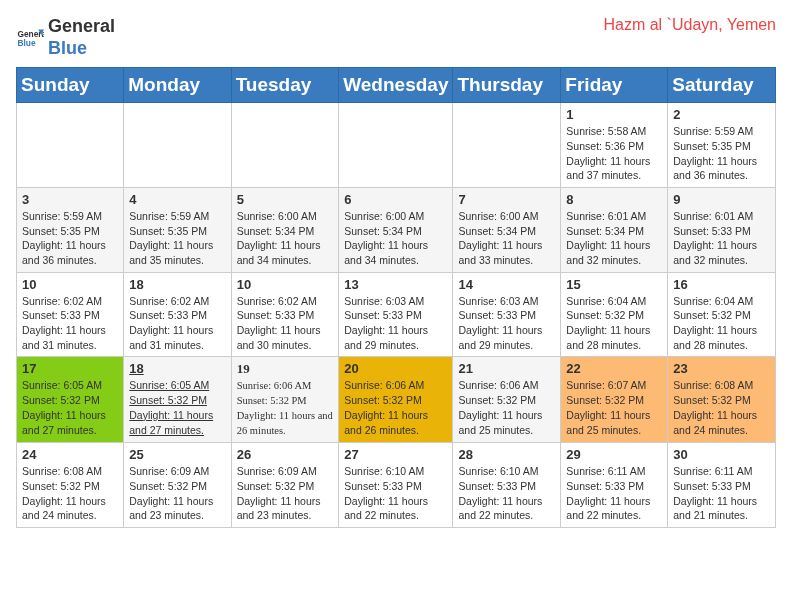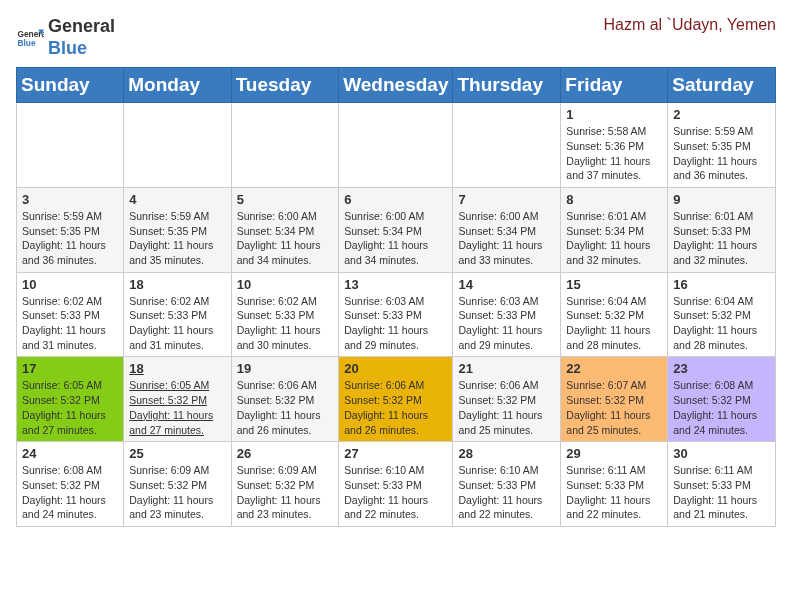--- a/index.html
+++ b/index.html
@@ -28,21 +28,21 @@
     .title-block {
       text-align: right;
     }
     .month-year {
       font-size: 32px;
       font-weight: normal;
       color: #333;
     }
     .location {
       font-size: 16px;
-      color: #7f1d1d;
+      color: #ef4444;
     }
     .calendar {
       width: 100%;
       border-collapse: collapse;
       border: 1px solid #ccc;
     }
     .calendar th {
       background-color: #3a7abf;
       color: #fff;
       font-size: 19px;
@@ -225,21 +225,21 @@
           <div class="day-info" style="white-space: pre-line;">Sunrise: 6:05 AM
 Sunset: 5:32 PM
 Daylight: 11 hours and 27 minutes.</div>
         </td>
         <td style="background-color: rgb(245, 245, 245); text-decoration: underline;">
           <span class="day-number">18</span>
           <div class="day-info" style="white-space: pre-line;">Sunrise: 6:05 AM
 Sunset: 5:32 PM
 Daylight: 11 hours and 27 minutes.</div>
         </td>
-        <td style="background-color: rgb(245, 245, 245);">
+        <td style="background-color: rgb(245, 245, 245); font-family: Liberation Serif, serif;">
           <span class="day-number">19</span>
           <div class="day-info" style="white-space: pre-line;">Sunrise: 6:06 AM
 Sunset: 5:32 PM
 Daylight: 11 hours and 26 minutes.</div>
         </td>
         <td style="background-color: #eab308;">
           <span class="day-number">20</span>
           <div class="day-info" style="white-space: pre-line;">Sunrise: 6:06 AM
 Sunset: 5:32 PM
 Daylight: 11 hours and 26 minutes.</div>
@@ -249,21 +249,21 @@
           <div class="day-info" style="white-space: pre-line;">Sunrise: 6:06 AM
 Sunset: 5:32 PM
 Daylight: 11 hours and 25 minutes.</div>
         </td>
         <td style="background-color: #fdba74;">
           <span class="day-number">22</span>
           <div class="day-info" style="white-space: pre-line;">Sunrise: 6:07 AM
 Sunset: 5:32 PM
 Daylight: 11 hours and 25 minutes.</div>
         </td>
-        <td style="background-color: #c4b5fd;">
+        <td style="background-color: #fdba74;">
           <span class="day-number">23</span>
           <div class="day-info" style="white-space: pre-line;">Sunrise: 6:08 AM
 Sunset: 5:32 PM
 Daylight: 11 hours and 24 minutes.</div>
         </td>
       </tr>
       <tr>
         <td>
           <span class="day-number">24</span>
           <div class="day-info" style="white-space: pre-line;">Sunrise: 6:08 AM

